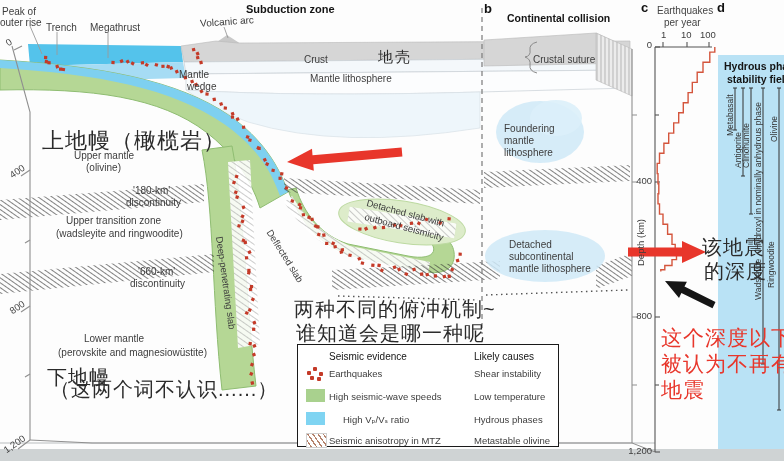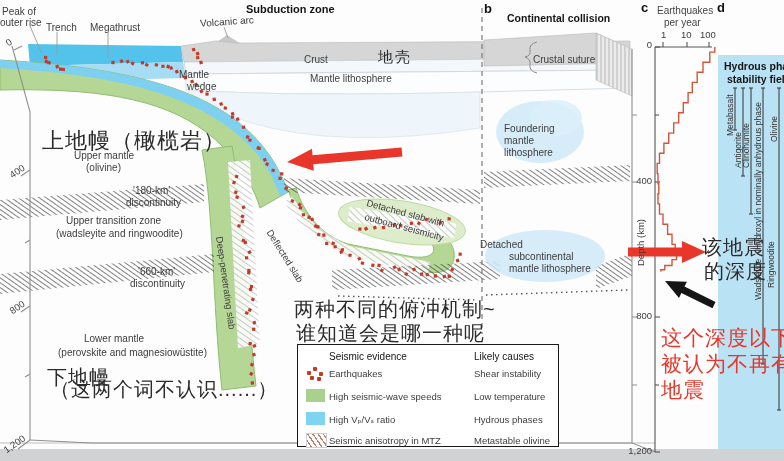--- a/index.html
+++ b/index.html
@@ -302,21 +302,21 @@
 <div class="lbl sm rot" style="left:8px;top:172px;transform:rotate(-35deg)">400</div>
 <div class="lbl sm rot" style="left:8px;top:308px;transform:rotate(-35deg)">800</div>
 <div class="lbl sm rot" style="left:2px;top:447px;transform:rotate(-35deg)">1,200</div>
 
 <div class="lbl pl" style="left:484px;top:2px">b</div>
 <div class="lbl b" style="left:507px;top:13px;font-size:10.5px">Continental collision</div>
 <div class="lbl" style="left:533px;top:54px">Crustal suture</div>
 <div class="lbl" style="left:504px;top:123px">Foundering</div>
 <div class="lbl" style="left:504px;top:135px">mantle</div>
 <div class="lbl" style="left:504px;top:147px">lithosphere</div>
-<div class="lbl" style="left:480px;top:239px">Detached</div>
+<div class="lbl" style="left:509px;top:239px">Detached</div>
 <div class="lbl" style="left:509px;top:251px">subcontinental</div>
 <div class="lbl" style="left:509px;top:263px">mantle lithosphere</div>
 
 <div class="lbl pl" style="left:641px;top:1px">c</div>
 <div class="lbl" style="left:657px;top:5px;color:#444">Earthquakes</div>
 <div class="lbl" style="left:664px;top:17px;color:#444">per year</div>
 <div class="lbl sm" style="left:661px;top:30px">1</div>
 <div class="lbl sm" style="left:681px;top:30px">10</div>
 <div class="lbl sm" style="left:700px;top:30px">100</div>
 <div class="lbl sm ra" style="left:630px;top:40px;width:22px">0</div>
@@ -359,21 +359,21 @@
         <span style="left:11px;top:10px"></span>
   </div>
   <div class="lg" style="left:31px;top:23px">Earthquakes</div>
   <div class="lg" style="left:176px;top:23px">Shear instability</div>
 
   <div class="sw sw-green" style="left:8px;top:44px"></div>
   <div class="lg" style="left:31px;top:46px">High seismic-wave speeds</div>
   <div class="lg" style="left:176px;top:46px">Low temperature</div>
 
   <div class="sw sw-blue" style="left:8px;top:67px"></div>
-  <div class="lg" style="left:31px;top:69px">High Vₚ/Vₛ ratio</div>
+  <div class="lg" style="left:45px;top:69px">High Vₚ/Vₛ ratio</div>
   <div class="lg" style="left:176px;top:69px">Hydrous phases</div>
 
   <div class="sw sw-hatch" style="left:8px;top:88px"></div>
   <div class="lg" style="left:31px;top:90px">Seismic anisotropy in MTZ</div>
   <div class="lg" style="left:176px;top:90px">Metastable olivine</div>
 </div>
 
 </div>
 
 </body></html>

